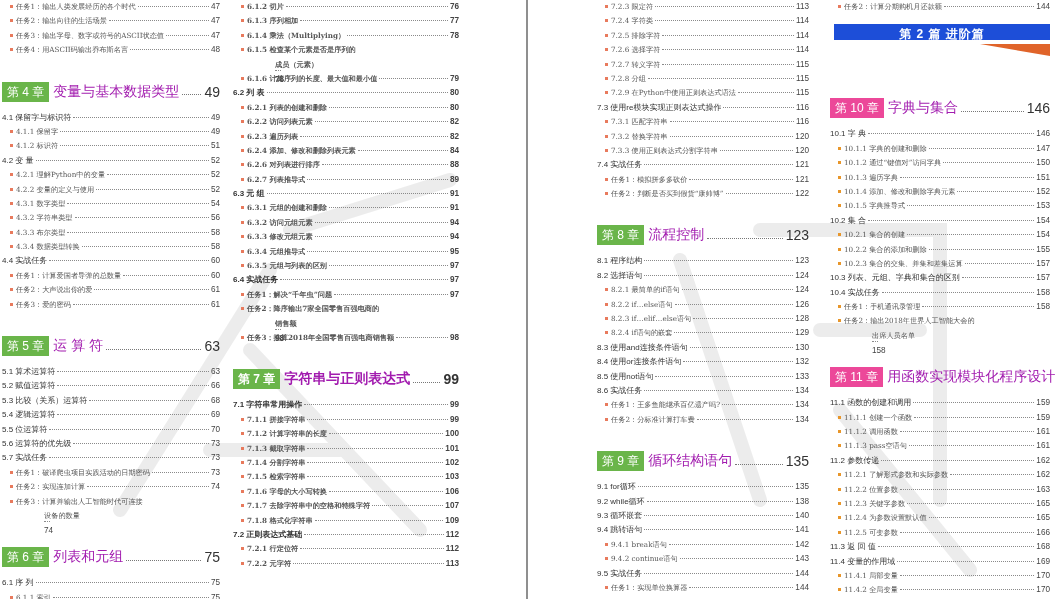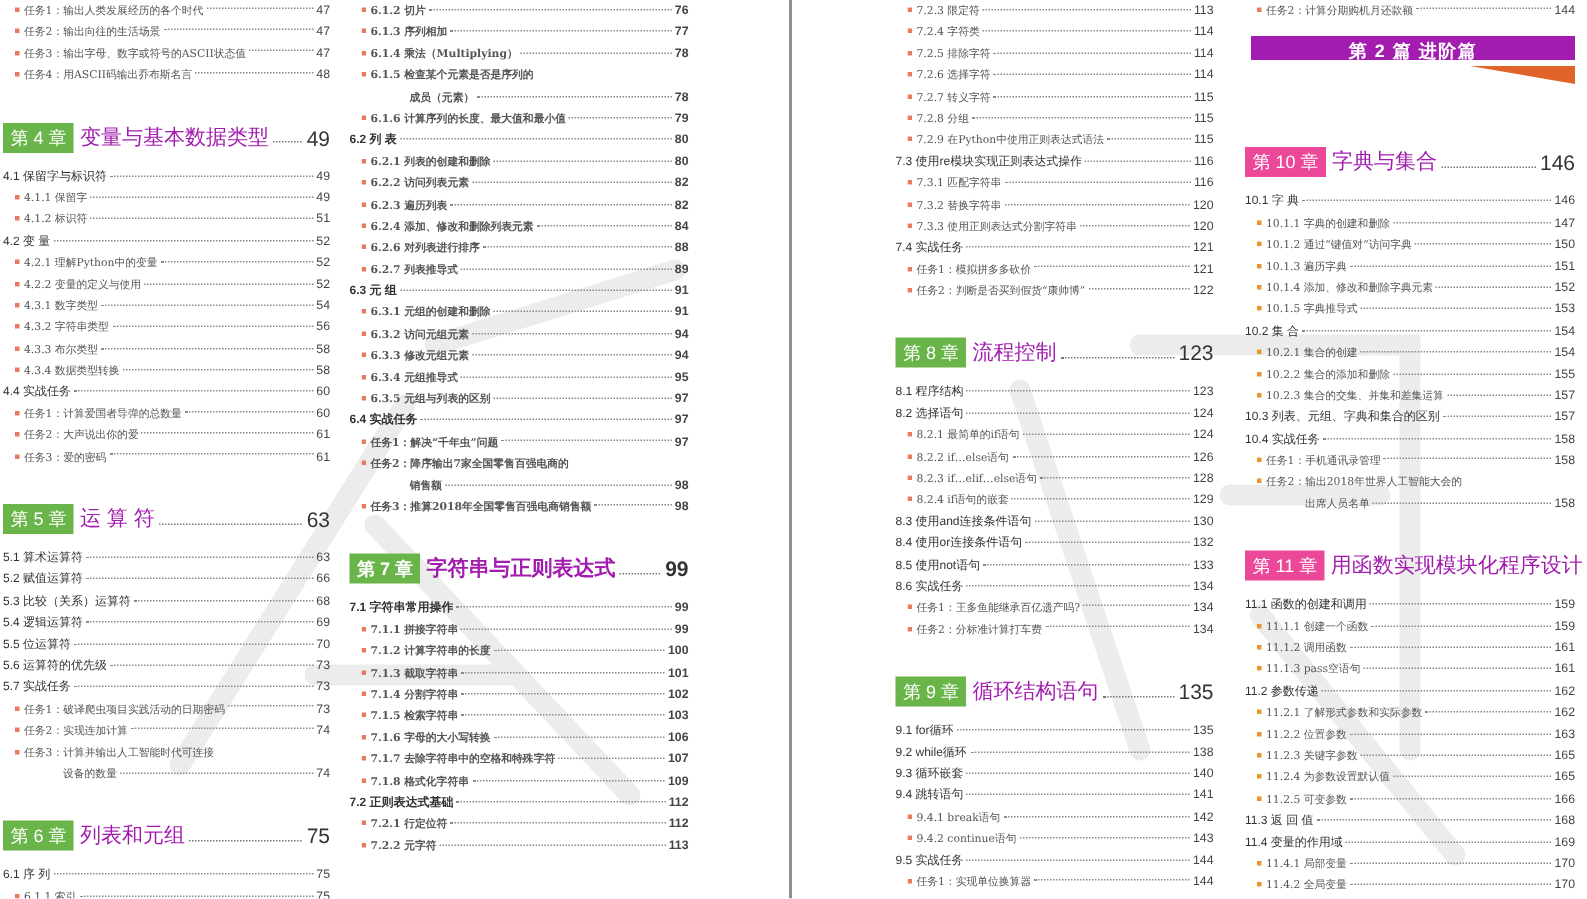--- a/index.html
+++ b/index.html
@@ -15,36 +15,36 @@
   #col2 { left: 233px; width: 226px; font-weight: bold; }
   #col3 { left: 597px; width: 212px; }
   #col4 { left: 830px; width: 220px; }
 
   .entry { display: flex; align-items: baseline; height: 14.4px; font-size: 7.4px; line-height: 14.4px; white-space: nowrap; }
   .entry .lbl { flex: 0 0 auto; overflow: hidden; }
   .entry .dots { flex: 1 1 auto; border-bottom: 1px dotted #8a8a8a; margin: 0 2px; transform: translateY(-2px); min-width: 6px; }
   .entry .pg { flex: 0 0 auto; font-family: "Liberation Sans", sans-serif; font-size: 8.2px; color: #444; }
   .entry.section { color: #333; font-family: "Liberation Sans", sans-serif; font-size: 8px; }
   .entry.sub { padding-left: 8px; color: #555; font-family: "DejaVu Serif", serif; font-size: 7.2px; }
-  .entry.task { padding-left: 8px; color: #555; font-family: "DejaVu Serif", serif; font-size: 7.2px; align-items: center; }
-  .entry.cont { padding-left: 40px; color: #555; font-family: "DejaVu Serif", serif; font-size: 7.2px; }
+  .entry.task { padding-left: 8px; color: #555; font-family: "DejaVu Serif", serif; font-size: 7.2px; }
+  .entry.cont { padding-left: 40px; color: #555; font-family: "DejaVu Serif", serif; font-size: 7.2px; flex-direction: column; }
   .entry.nodots .dots { border-bottom: none; }
   .bullet { display: inline-block; width: 3px; height: 3px; background: #e87a5d; margin-right: 3px; transform: translateY(-1px); }
   .bullet.orange { background: #e8962a; }
 
   .chapter { display: flex; align-items: center; height: 30px; margin: 19px 0 4px; white-space: nowrap; }
   .chapter .badge { color: #fff; font-family: "Liberation Sans", sans-serif; font-size: 12px; padding: 2px 5px; line-height: 16px; margin-right: 4px; }
   .chapter .badge.green { background: #6ab54a; }
   .chapter .badge.orange { background: #ec4899; }
   .chapter .ctitle { font-family: "Liberation Sans", sans-serif; font-size: 14px; color: #a21caf; }
   .chapter .dots { flex: 1 1 auto; border-bottom: 1.2px dotted #777; margin: 0 3px; transform: translateY(3px); }
   .chapter .pg { font-family: "Liberation Sans", sans-serif; font-size: 14px; color: #333; }
 
   .part-banner { position: relative; height: 54px; margin: 6px 0 4px; }
-  .part-banner .bar { position: absolute; left: 4px; right: 0; top: 4px; height: 16px; background: #a21caf; color: #fff; font-family: "Liberation Sans", sans-serif; font-weight: bold; font-size: 12px; text-align: center; line-height: 20px; letter-spacing: 1px; }
+  .part-banner .bar { position: absolute; left: 4px; right: 0; top: 4px; height: 16px; background: #1d4ed8; color: #fff; font-family: "Liberation Sans", sans-serif; font-weight: bold; font-size: 12px; text-align: center; line-height: 20px; letter-spacing: 1px; }
   .part-banner .tail { position: absolute; right: 0; top: 24px; width: 0; height: 0; border-top: 12px solid #e0642a; border-left: 70px solid transparent; }
 
   .watermark { position: absolute; pointer-events: none; opacity: 0.18; }
 </style>
 </head>
 <body>
 
 <div class="spread">
   <svg class="watermark" style="left:90px;top:150px" width="380" height="440" viewBox="0 0 380 440">
     <g stroke="#9a9a9a" stroke-width="14" fill="none" stroke-linecap="round">

